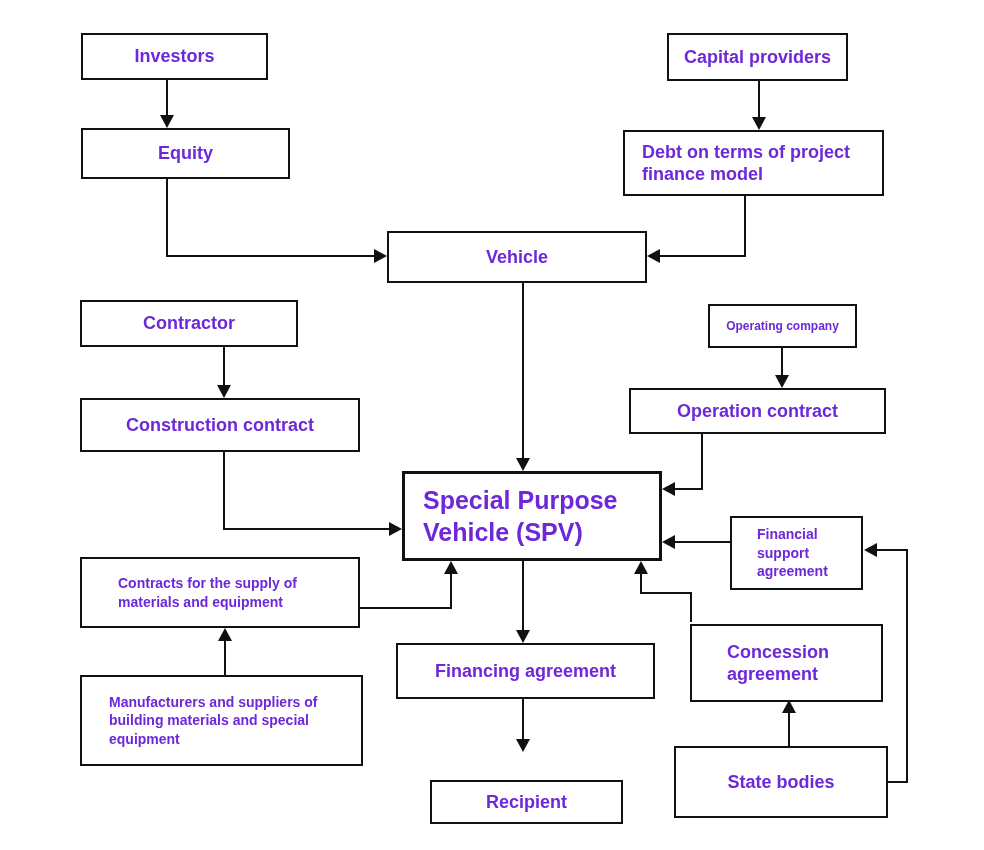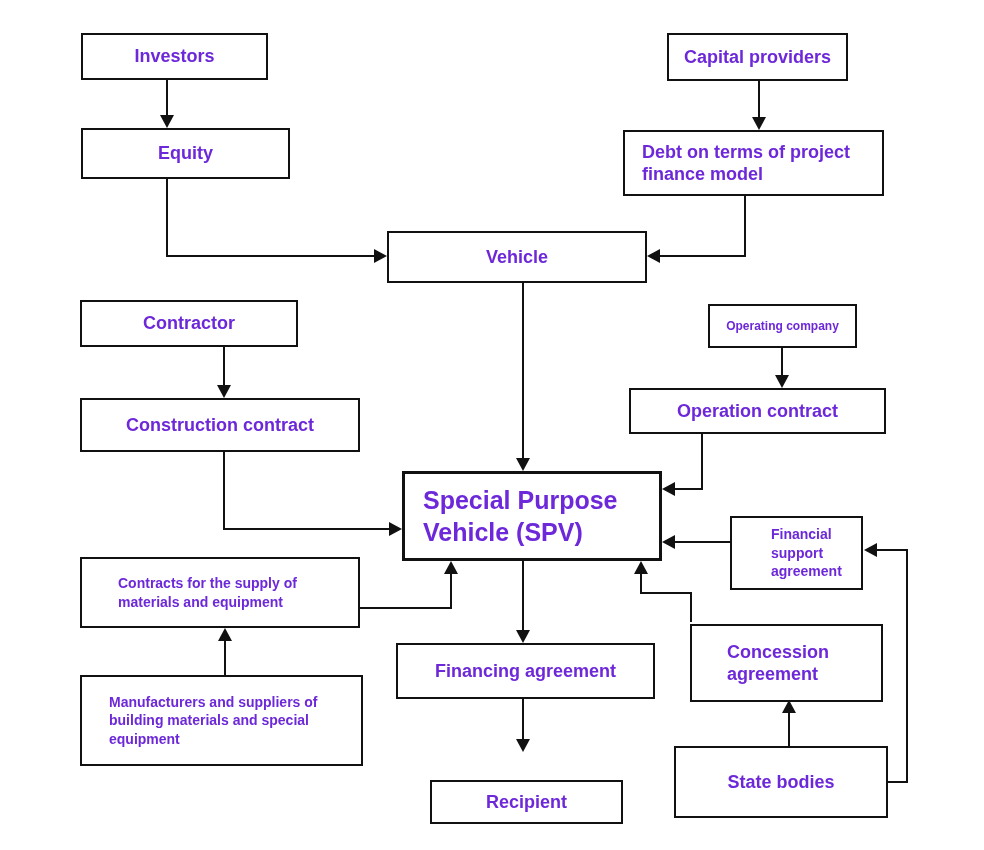--- a/index.html
+++ b/index.html
@@ -78,21 +78,21 @@
 
   <div class="node" style="left:629px;top:388px;width:257px;height:46px">
     <span class="lbl">Operation contract</span>
   </div>
 
   <div class="node spv align-left" style="left:402px;top:471px;width:260px;height:90px;padding-left:18px">
     <span class="lbl">Special Purpose
 Vehicle (SPV)</span>
   </div>
 
-  <div class="node sm align-left" style="left:730px;top:516px;width:133px;height:74px;padding-left:39px">
+  <div class="node sm align-left" style="left:730px;top:516px;width:133px;height:74px;padding-left:25px">
     <span class="lbl">Financial
 support
 agreement</span>
   </div>
 
   <div class="node sm align-left" style="left:80px;top:557px;width:280px;height:71px;padding-left:36px">
     <span class="lbl">Contracts for the supply of
 materials and equipment</span>
   </div>
 

